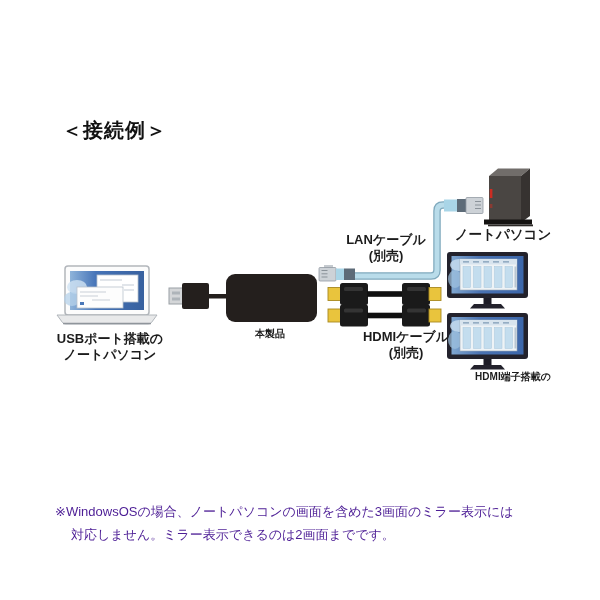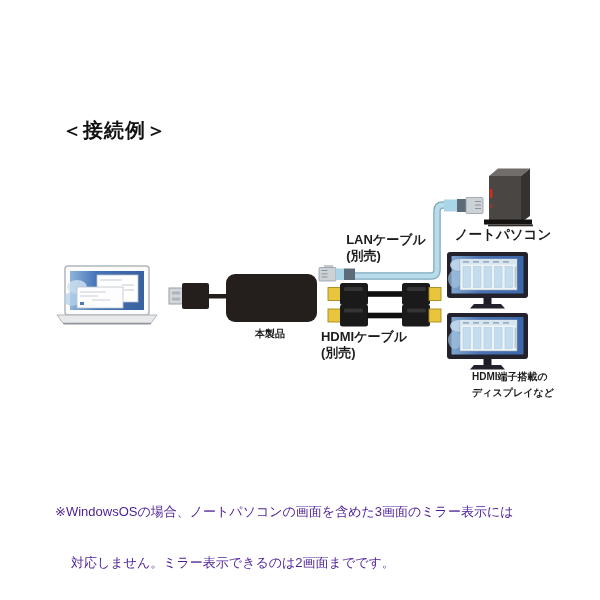--- a/index.html
+++ b/index.html
@@ -6,34 +6,34 @@
   #canvas{
     position:relative;width:600px;height:600px;background:#ffffff;overflow:hidden;
     font-family:"Liberation Sans","DejaVu Sans",sans-serif;color:#1a1a1a;
   }
   .abs{position:absolute;}
   #diagram-svg{position:absolute;left:0;top:0;width:600px;height:600px;}
   .page-title{
     left:62px;top:117px;font-size:20px;font-weight:bold;letter-spacing:1px;color:#111;
   }
   .node-label{
-    font-size:13px;font-weight:bold;line-height:15.5px;text-align:left;
+    font-size:13px;font-weight:bold;line-height:15.5px;text-align:center;
     transform:translateX(-50%);white-space:nowrap;color:#1c1c1c;
   }
   .lbl-laptop{left:110px;top:331px;}
   .lbl-product{left:270px;top:326px;font-size:10px;}
   .lbl-lan{left:386px;top:232px;}
   .lbl-router{left:503px;top:227px;font-size:13.5px;}
-  .lbl-hdmi{left:364px;top:329px;}
+  .lbl-hdmi{left:406px;top:329px;}
   .lbl-display{left:513px;top:369px;font-size:10px;}
   .footnote{
     left:55px;top:500px;width:460px;font-size:13px;line-height:23px;
     color:#4c1d95;font-weight:normal;
   }
-  .footnote .l2{padding-left:16px;margin-top:28px;}
+  .footnote .l2{padding-left:16px;}
 </style>
 </head>
 <body>
 
 <div id="canvas">
 
   <svg id="diagram-svg" viewBox="0 0 600 600" xmlns="http://www.w3.org/2000/svg">
     <defs>
       <linearGradient id="screenGrad" x1="0" y1="0" x2="1" y2="0">
         <stop offset="0" stop-color="#8fb4da"></stop>
@@ -141,38 +141,41 @@
     <g>
       <use href="#monitorDef" transform="translate(447,252)"></use>
     </g>
     <g>
       <use href="#monitorDef" transform="translate(447,313)"></use>
     </g>
   </svg>
 
   <div class="abs page-title">＜接続例＞</div>
 
+  <div class="abs node-label lbl-laptop">
+    <span>USBポート搭載の</span><br>
+    <span>ノートパソコン</span>
+  </div>
 
   <div class="abs node-label lbl-product">本製品</div>
 
   <div class="abs node-label lbl-lan">
     <span>LANケーブル</span><br>
     <span>(別売)</span>
   </div>
 
   <div class="abs node-label lbl-router">ノートパソコン</div>
 
   <div class="abs node-label lbl-hdmi">
     <span>HDMIケーブル</span><br>
     <span>(別売)</span>
   </div>
 
   <div class="abs node-label lbl-display">
     <span>HDMI端子搭載の</span><br>
-    <span>ディスプレイなど</span>
   </div>
 
   <div class="abs footnote">
     <div class="l1">※WindowsOSの場合、ノートパソコンの画面を含めた3画面のミラー表示には</div>
     <div class="l2">対応しません。ミラー表示できるのは2画面までです。</div>
   </div>
 
 </div>
 
 </body></html>

